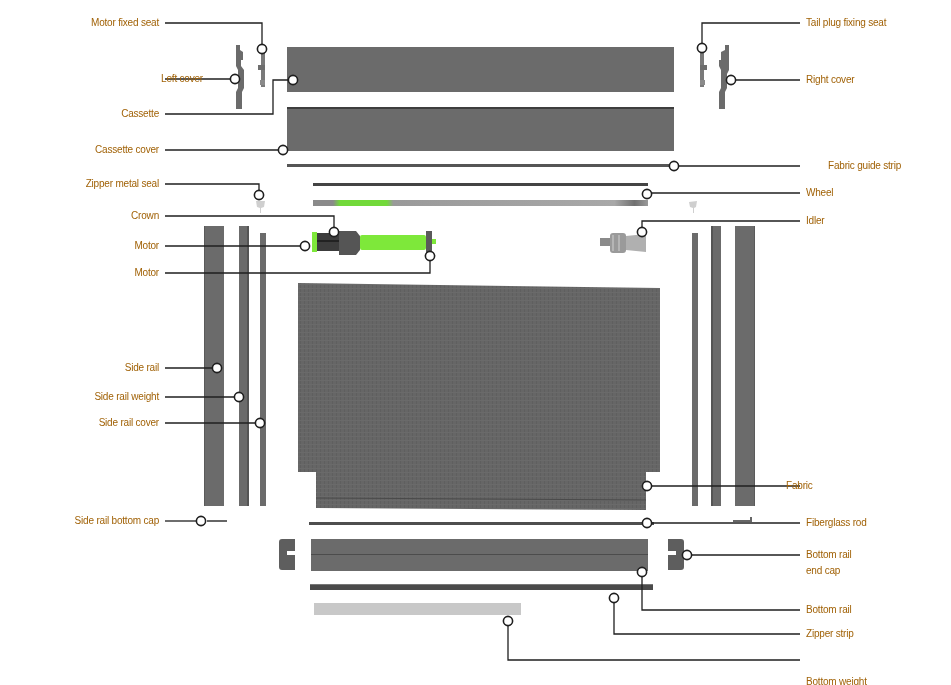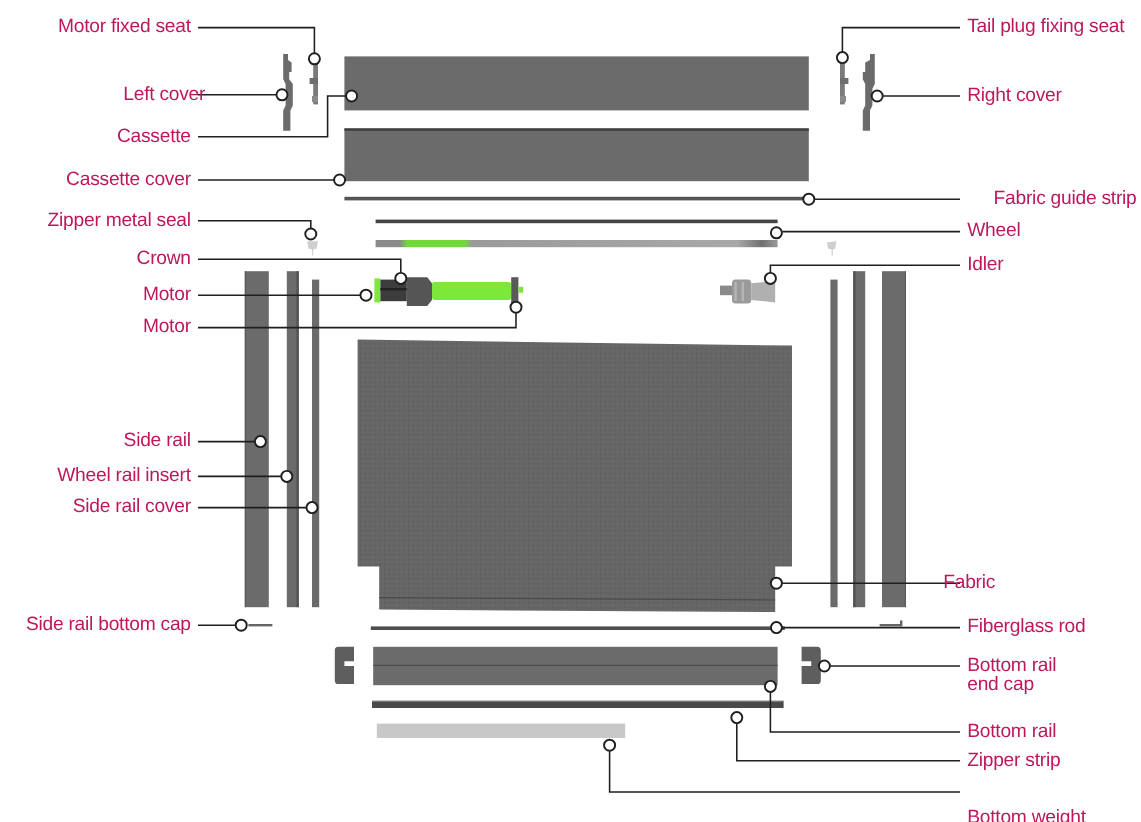--- a/index.html
+++ b/index.html
@@ -1,19 +1,19 @@
 <!DOCTYPE html>
 <html><head>
 <meta charset="utf-8">
 <style>
   html, body { margin: 0; padding: 0; background: #ffffff; }
   body { width: 951px; height: 685px; position: relative; overflow: hidden;
          font-family: "Liberation Sans", "DejaVu Sans", sans-serif; }
   #diagram { position: absolute; left: 0; top: 0; width: 951px; height: 685px; }
-  .lbl { position: absolute; font-size: 16px; color: #be185d; white-space: nowrap; line-height: 16px; letter-spacing: -0.2px; }
+  .lbl { position: absolute; font-size: 10px; color: #a16207; white-space: nowrap; line-height: 16px; letter-spacing: -0.2px; }
   .lbl.left { text-align: right; }
   .part { position: absolute; }
   .g1 { background: #6b6b6b; }
   .light { background: #c8c8c8; }
   svg.leaders { position: absolute; left: 0; top: 0; pointer-events: none; }
   svg.leaders line, svg.leaders polyline { stroke: #1f1f1f; stroke-width: 1.3; fill: none; }
   svg.leaders circle { stroke: #1f1f1f; stroke-width: 1.6; fill: #ffffff; }
 </style>
 </head>
 <body>
@@ -176,29 +176,29 @@
     <circle cx="642" cy="572" r="4.6"></circle>
 
     <polyline points="800,634 614,634 614,603"></polyline>
     <circle cx="614" cy="598" r="4.6"></circle>
 
     <polyline points="800,660 508,660 508,626"></polyline>
     <circle cx="508" cy="621" r="4.6"></circle>
   </svg>
 
   <div class="lbl left" style="right:792px;top:15px">Motor fixed seat</div>
-  <div class="lbl left" style="right:780px;top:71px">Left cover</div>
+  <div class="lbl left" style="right:748px;top:71px">Left cover</div>
   <div class="lbl left" style="right:792px;top:106px">Cassette</div>
   <div class="lbl left" style="right:792px;top:142px">Cassette cover</div>
   <div class="lbl left" style="right:792px;top:176px">Zipper metal seal</div>
   <div class="lbl left" style="right:792px;top:208px">Crown</div>
   <div class="lbl left" style="right:792px;top:238px">Motor</div>
   <div class="lbl left" style="right:792px;top:265px">Motor</div>
   <div class="lbl left" style="right:792px;top:360px">Side rail</div>
-  <div class="lbl left" style="right:792px;top:389px">Wheel rail insert</div>
+  <div class="lbl left" style="right:792px;top:389px">Side rail weight</div>
   <div class="lbl left" style="right:792px;top:415px">Side rail cover</div>
   <div class="lbl left" style="right:792px;top:513px">Side rail bottom cap</div>
 
   <div class="lbl" style="left:806px;top:15px">Tail plug fixing seat</div>
   <div class="lbl" style="left:806px;top:72px">Right cover</div>
   <div class="lbl" style="left:828px;top:158px">Fabric guide strip</div>
   <div class="lbl" style="left:806px;top:185px">Wheel</div>
   <div class="lbl" style="left:806px;top:213px">Idler</div>
   <div class="lbl" style="left:786px;top:478px">Fabric</div>
   <div class="lbl" style="left:806px;top:515px">Fiberglass rod</div>

